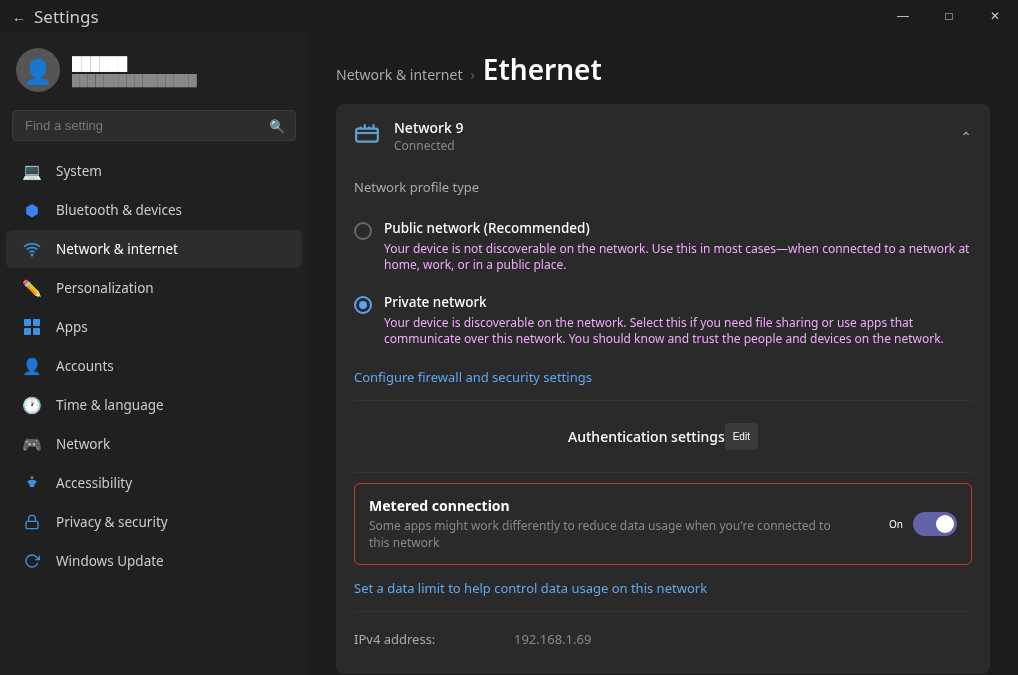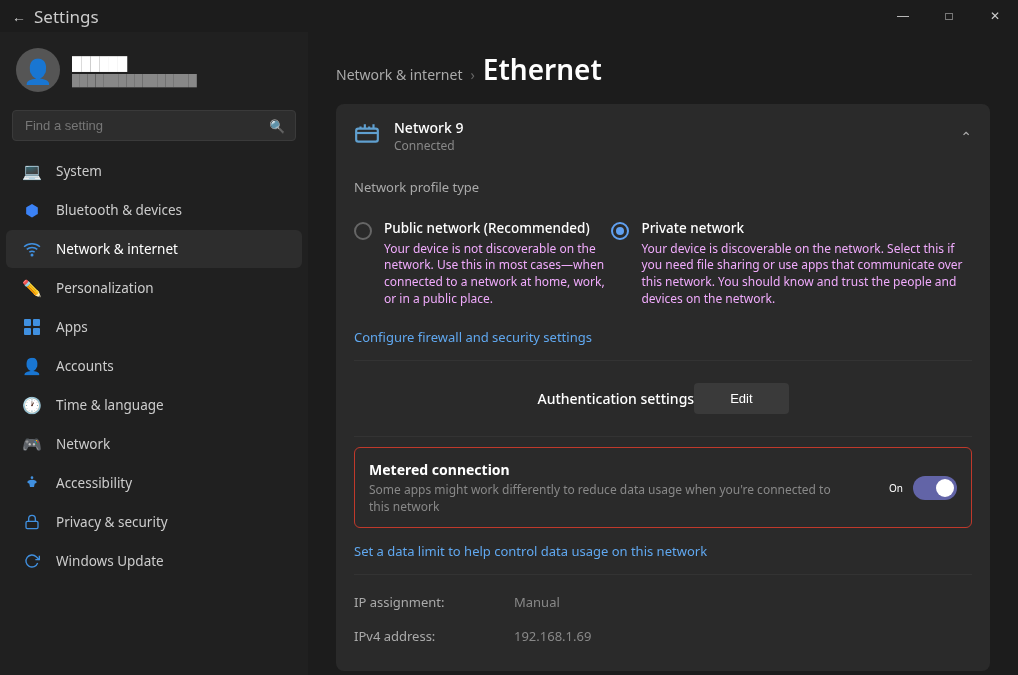--- a/index.html
+++ b/index.html
@@ -221,21 +221,21 @@
 
     .section-title {
       font-size: 13px;
       color: #aaaaaa;
       margin-bottom: 14px;
       margin-top: 10px;
     }
 
     .radio-group {
       display: flex;
-      flex-direction: row;
+      flex-direction: column;
       gap: 0;
     }
 
     .radio-option {
       display: flex;
       align-items: flex-start;
       gap: 12px;
       padding: 10px 0;
     }
     .radio-btn {
@@ -295,22 +295,22 @@
     }
     .settings-row-label {
       font-size: 14px;
       font-weight: 500;
     }
     .edit-btn {
       background: #3a3a3a;
       border: none;
       border-radius: 4px;
       color: #ffffff;
-      font-size: 13px;
-      padding: 8px 36px;
+      font-size: 10px;
+      padding: 8px 8px;
       cursor: pointer;
     }
 
     
     .metered-row {
       display: flex;
       align-items: center;
       justify-content: space-between;
       border: 1.5px solid #c0392b;
       border-radius: 6px;
@@ -564,24 +564,20 @@
               <div class="toggle-switch"></div>
             </div>
           </div>
 
           <a class="link-text">Set a data limit to help control data usage on this network</a>
 
           <hr class="divider-line">
 
           
           <div class="ip-row">
-            <span class="ip-label">IP assignment:</span>
-            <span class="ip-value">Manual</span>
-          </div>
-          <div class="ip-row">
             <span class="ip-label">IPv4 address:</span>
             <span class="ip-value">192.168.1.69</span>
           </div>
 
         </div>
       </div>
 
     </div>
   </div>
 </div>

